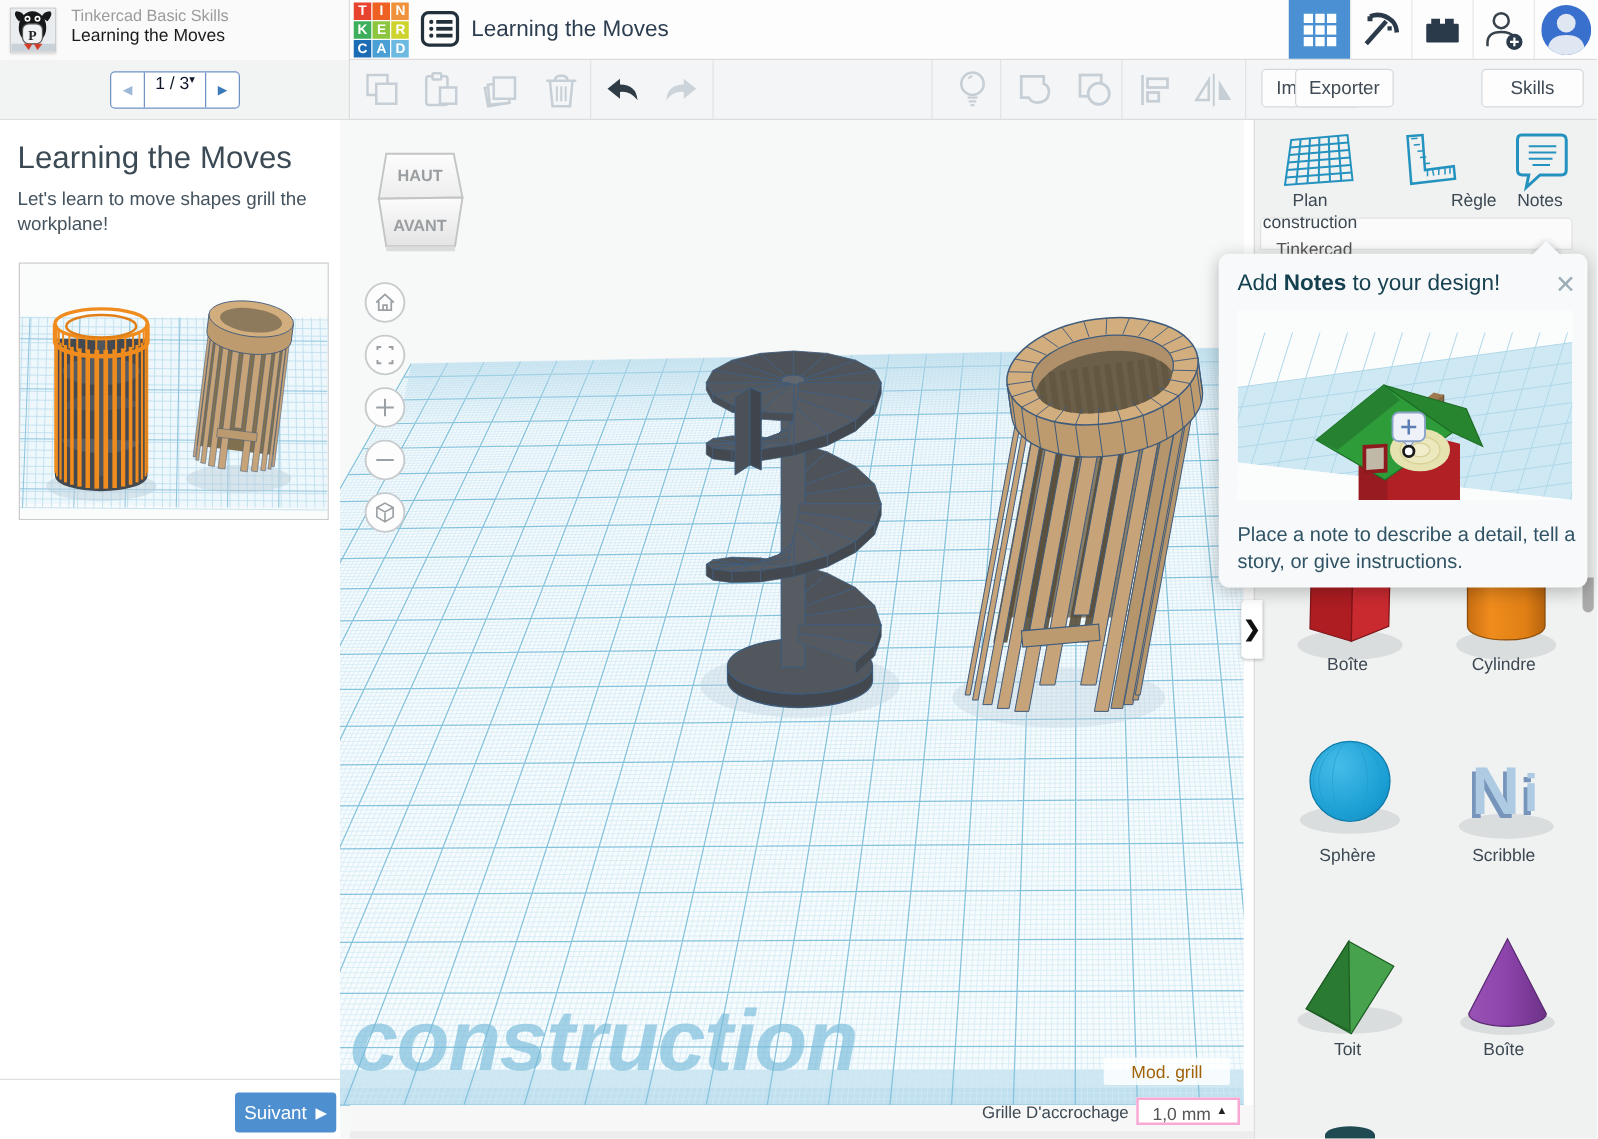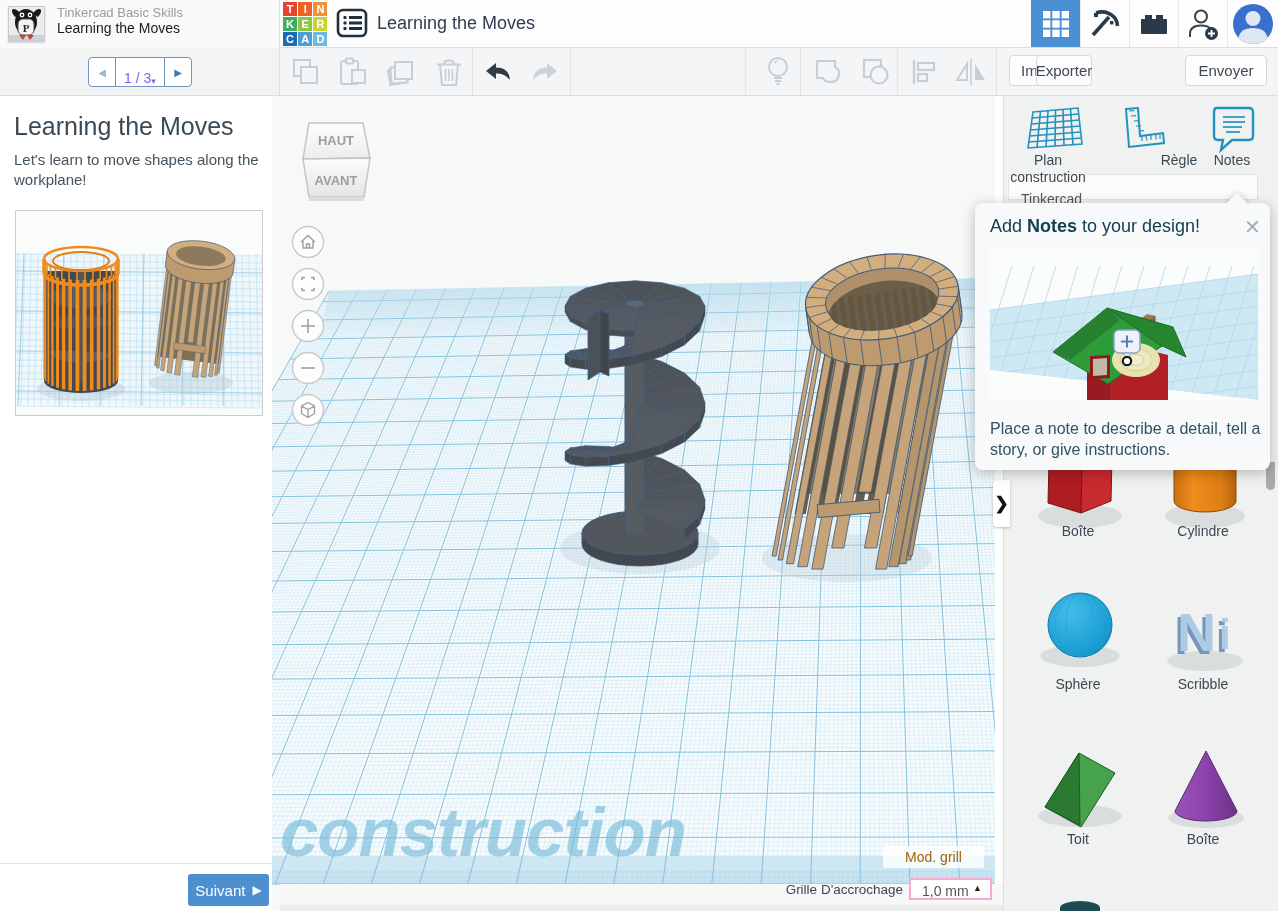--- a/index.html
+++ b/index.html
@@ -17,21 +17,21 @@
 #doctitle{left:377px;top:13px;font-size:18px;color:#2d3e50}
 .hico{top:0;width:49px;height:47px;border-left:1px solid #e8e8e8;display:flex;align-items:center;justify-content:center}
 #gridbtn{left:1031px;background:#4a90d2;border-left:none}
 #pickbtn{left:1080px}#legobtn{left:1129px}#personbtn{left:1178px}
 #avatarbtn{left:1227px;width:51px}
 
 #tbar{left:0;top:48px;width:1278px;height:48px;background:#f4f5f6;border-bottom:1px solid #ddd}
 #tbarleft{left:0;top:48px;width:280px;height:47px;background:#f2f3f3;border-right:1px solid #ddd}
 #pager{left:88px;top:57px;width:104px;height:30px;border:1px solid #6f94c4;border-radius:4px;background:#fff;display:flex}
 #pager .pseg{width:26px;display:flex;align-items:center;justify-content:center}
-#pager .pmid{flex:1;border-left:1px solid #6f94c4;border-right:1px solid #6f94c4;display:flex;align-items:flex-end;justify-content:center;font-size:14px;color:#8b5cf6}
+#pager .pmid{flex:1;border-left:1px solid #6f94c4;border-right:1px solid #6f94c4;display:flex;align-items:flex-start;justify-content:center;font-size:14px;color:#0f172a}
 .tsep{top:48px;width:1px;height:47px;background:#e2e4e5}
 .tico{top:48px;height:47px;display:flex;align-items:center;justify-content:center}
 .tbtn{top:55px;height:31px;background:#fdfdfd;border:1px solid #d5d9dc;border-radius:4px;font-size:15px;color:#3f4a54;display:flex;align-items:center;justify-content:center}
 
 #lpanel{left:0;top:96px;width:280px;height:815px;background:#fff;border-right:1px solid #d9dbdc}
 #ltitle{left:14px;top:112px;font-size:25px;color:#3b4a54}
 #lbody{left:14px;top:150px;width:250px;font-size:15px;line-height:20px;color:#44535e}
 #lthumb{left:15px;top:210px;width:248px;height:206px;border:1px solid #ccc;background:#fff}
 #lfoot{left:0;top:863px;width:279px;height:48px;background:#fff;border-top:1px solid #e0e0e0}
 #suivant{left:188px;top:874px;width:81px;height:32px;background:#4e8fd0;border-radius:3px;color:#fff;font-size:15px;display:flex;align-items:center;justify-content:center;gap:7px}
@@ -228,26 +228,26 @@
         <path d="M23 6 L23 22 L33 22 Z" fill="#c7cfd6"></path>
       </svg>
     </div>
     <div class="abs tsep" style="left:472px"></div>
     <div class="abs tsep" style="left:570px"></div>
     <div class="abs tsep" style="left:745px"></div>
     <div class="abs tsep" style="left:800px"></div>
     <div class="abs tsep" style="left:897px"></div>
     <div class="abs tsep" style="left:996px"></div>
 <div class="abs tbtn" style="left:1009px;width:80px">Importer</div>
-<div class="abs tbtn" style="left:1036px;width:56px">Exporter</div>
-<div class="abs tbtn" style="left:1185px;width:82px">Envoyer</div>
+<div class="abs tbtn" style="left:1036px;width:79px">Exporter</div>
+<div class="abs tbtn" style="left:1185px;width:82px">Skills</div>
 
 <div class="abs" id="lpanel"></div>
 <div class="abs" id="ltitle">Learning the Moves</div>
-<div class="abs" id="lbody">Let's learn to move shapes along the workplane!</div>
+<div class="abs" id="lbody">Let's learn to move shapes grill the workplane!</div>
 <div class="abs" id="lthumb"><svg width="246" height="204" viewBox="0 0 246 204">
         <rect width="246" height="204" fill="#fafbfb"></rect>
         <polygon points="0,42 246,46 246,196 0,192" fill="#eef7fb"></polygon>
         <line x1="2" y1="43" x2="-2" y2="195" stroke="#bedfee" stroke-width="0.7"></line>
         <line x1="9" y1="43" x2="5" y2="195" stroke="#bedfee" stroke-width="0.7"></line>
         <line x1="15" y1="43" x2="12" y2="195" stroke="#bedfee" stroke-width="0.7"></line>
         <line x1="22" y1="43" x2="18" y2="195" stroke="#bedfee" stroke-width="0.7"></line>
         <line x1="28" y1="43" x2="25" y2="195" stroke="#bedfee" stroke-width="0.7"></line>
         <line x1="35" y1="43" x2="32" y2="195" stroke="#bedfee" stroke-width="0.7"></line>
         <line x1="42" y1="43" x2="39" y2="195" stroke="#bedfee" stroke-width="0.7"></line>

